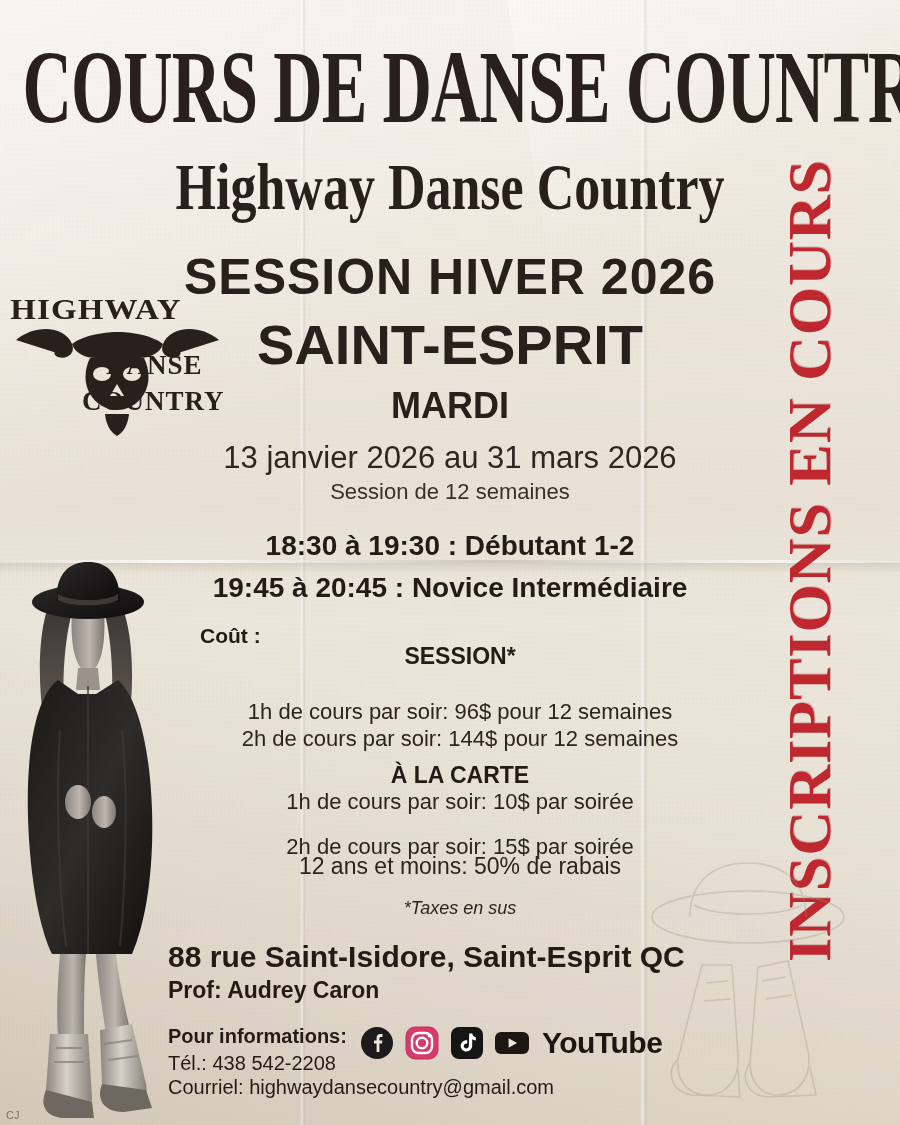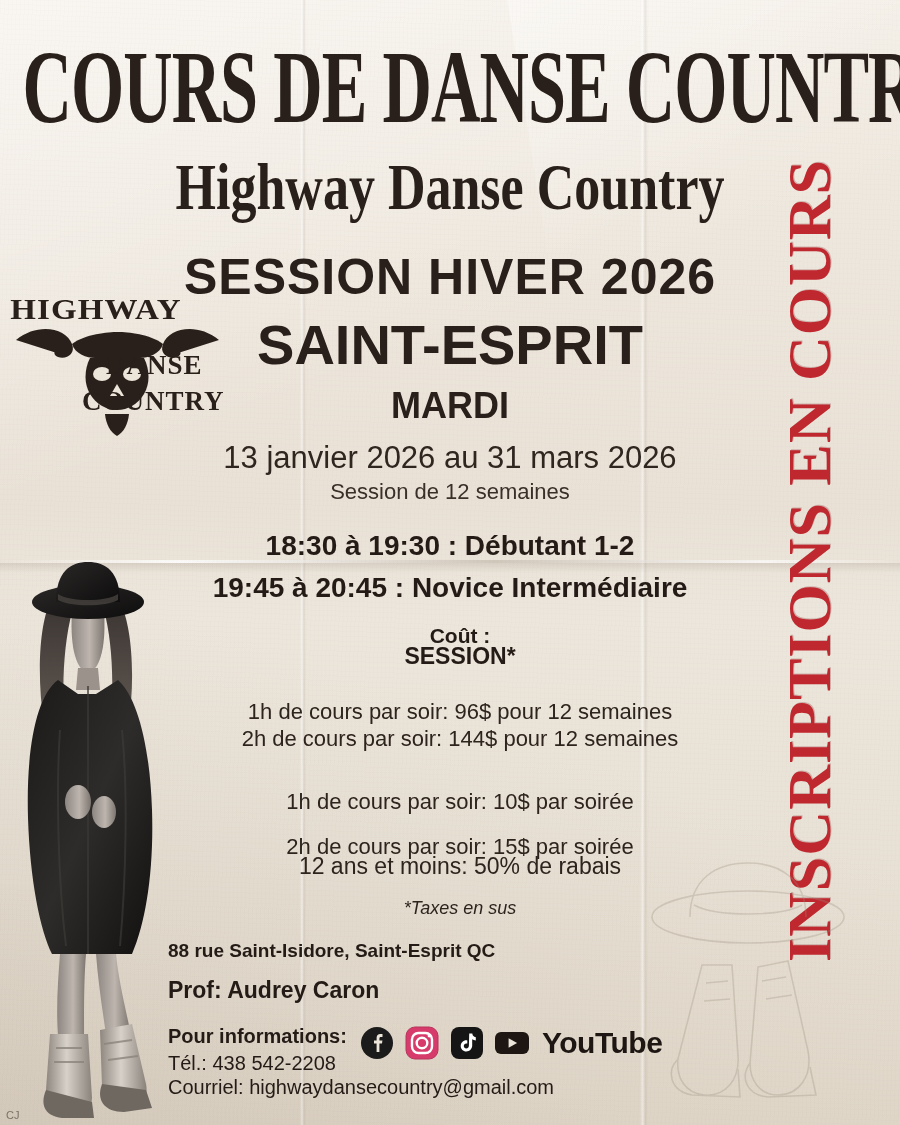--- a/index.html
+++ b/index.html
@@ -185,21 +185,21 @@
     font-size: 28px;
     color: #241b16;
   }
   .slot1 { top: 530px; }
   .slot2 { top: 572px; }
 
   .cost-label {
     position: absolute;
     top: 624px;
     left: 200px; width: 520px;
-    text-align: center;
+    text-align: left;
     font-weight: bold;
     font-size: 21px;
     color: #241b16;
   }
   .grp-title {
     position: absolute;
     left: 200px; width: 520px;
     text-align: center;
     font-weight: bold;
     font-size: 23px;
@@ -234,21 +234,21 @@
     font-size: 18px;
     font-style: italic;
     color: #2d241e;
   }
 
   
   .addr {
     position: absolute;
     top: 940px; left: 168px;
     font-weight: bold;
-    font-size: 19px;
+    font-size: 30px;
     color: #241b16;
   }
   .prof {
     position: absolute;
     top: 977px; left: 168px;
     font-weight: bold;
     font-size: 23px;
     color: #241b16;
   }
   .infos-label {
@@ -389,20 +389,21 @@
 
   <div class="slot slot1">18:30 à 19:30 : Débutant 1-2</div>
   <div class="slot slot2">19:45 à 20:45 : Novice Intermédiaire</div>
 
   <div class="cost-label">Coût :</div>
 
   <div class="grp-title session-title">SESSION*</div>
   <div class="grp-line session-l1">1h de cours par soir: 96$ pour 12 semaines</div>
   <div class="grp-line session-l2">2h de cours par soir: 144$ pour 12 semaines</div>
 
+  <div class="grp-title carte-title">À LA CARTE</div>
   <div class="grp-line carte-l1">1h de cours par soir: 10$ par soirée</div>
   <div class="grp-line carte-l2">2h de cours par soir: 15$ par soirée</div>
 
   <div class="rabais">12 ans et moins: 50% de rabais</div>
   <div class="taxes">*Taxes en sus</div>
 
   <div class="addr">88 rue Saint-Isidore, Saint-Esprit QC</div>
   <div class="prof">Prof: Audrey Caron</div>
   <div class="infos-label">Pour informations:</div>
   <div class="tel">Tél.: 438 542-2208</div>

